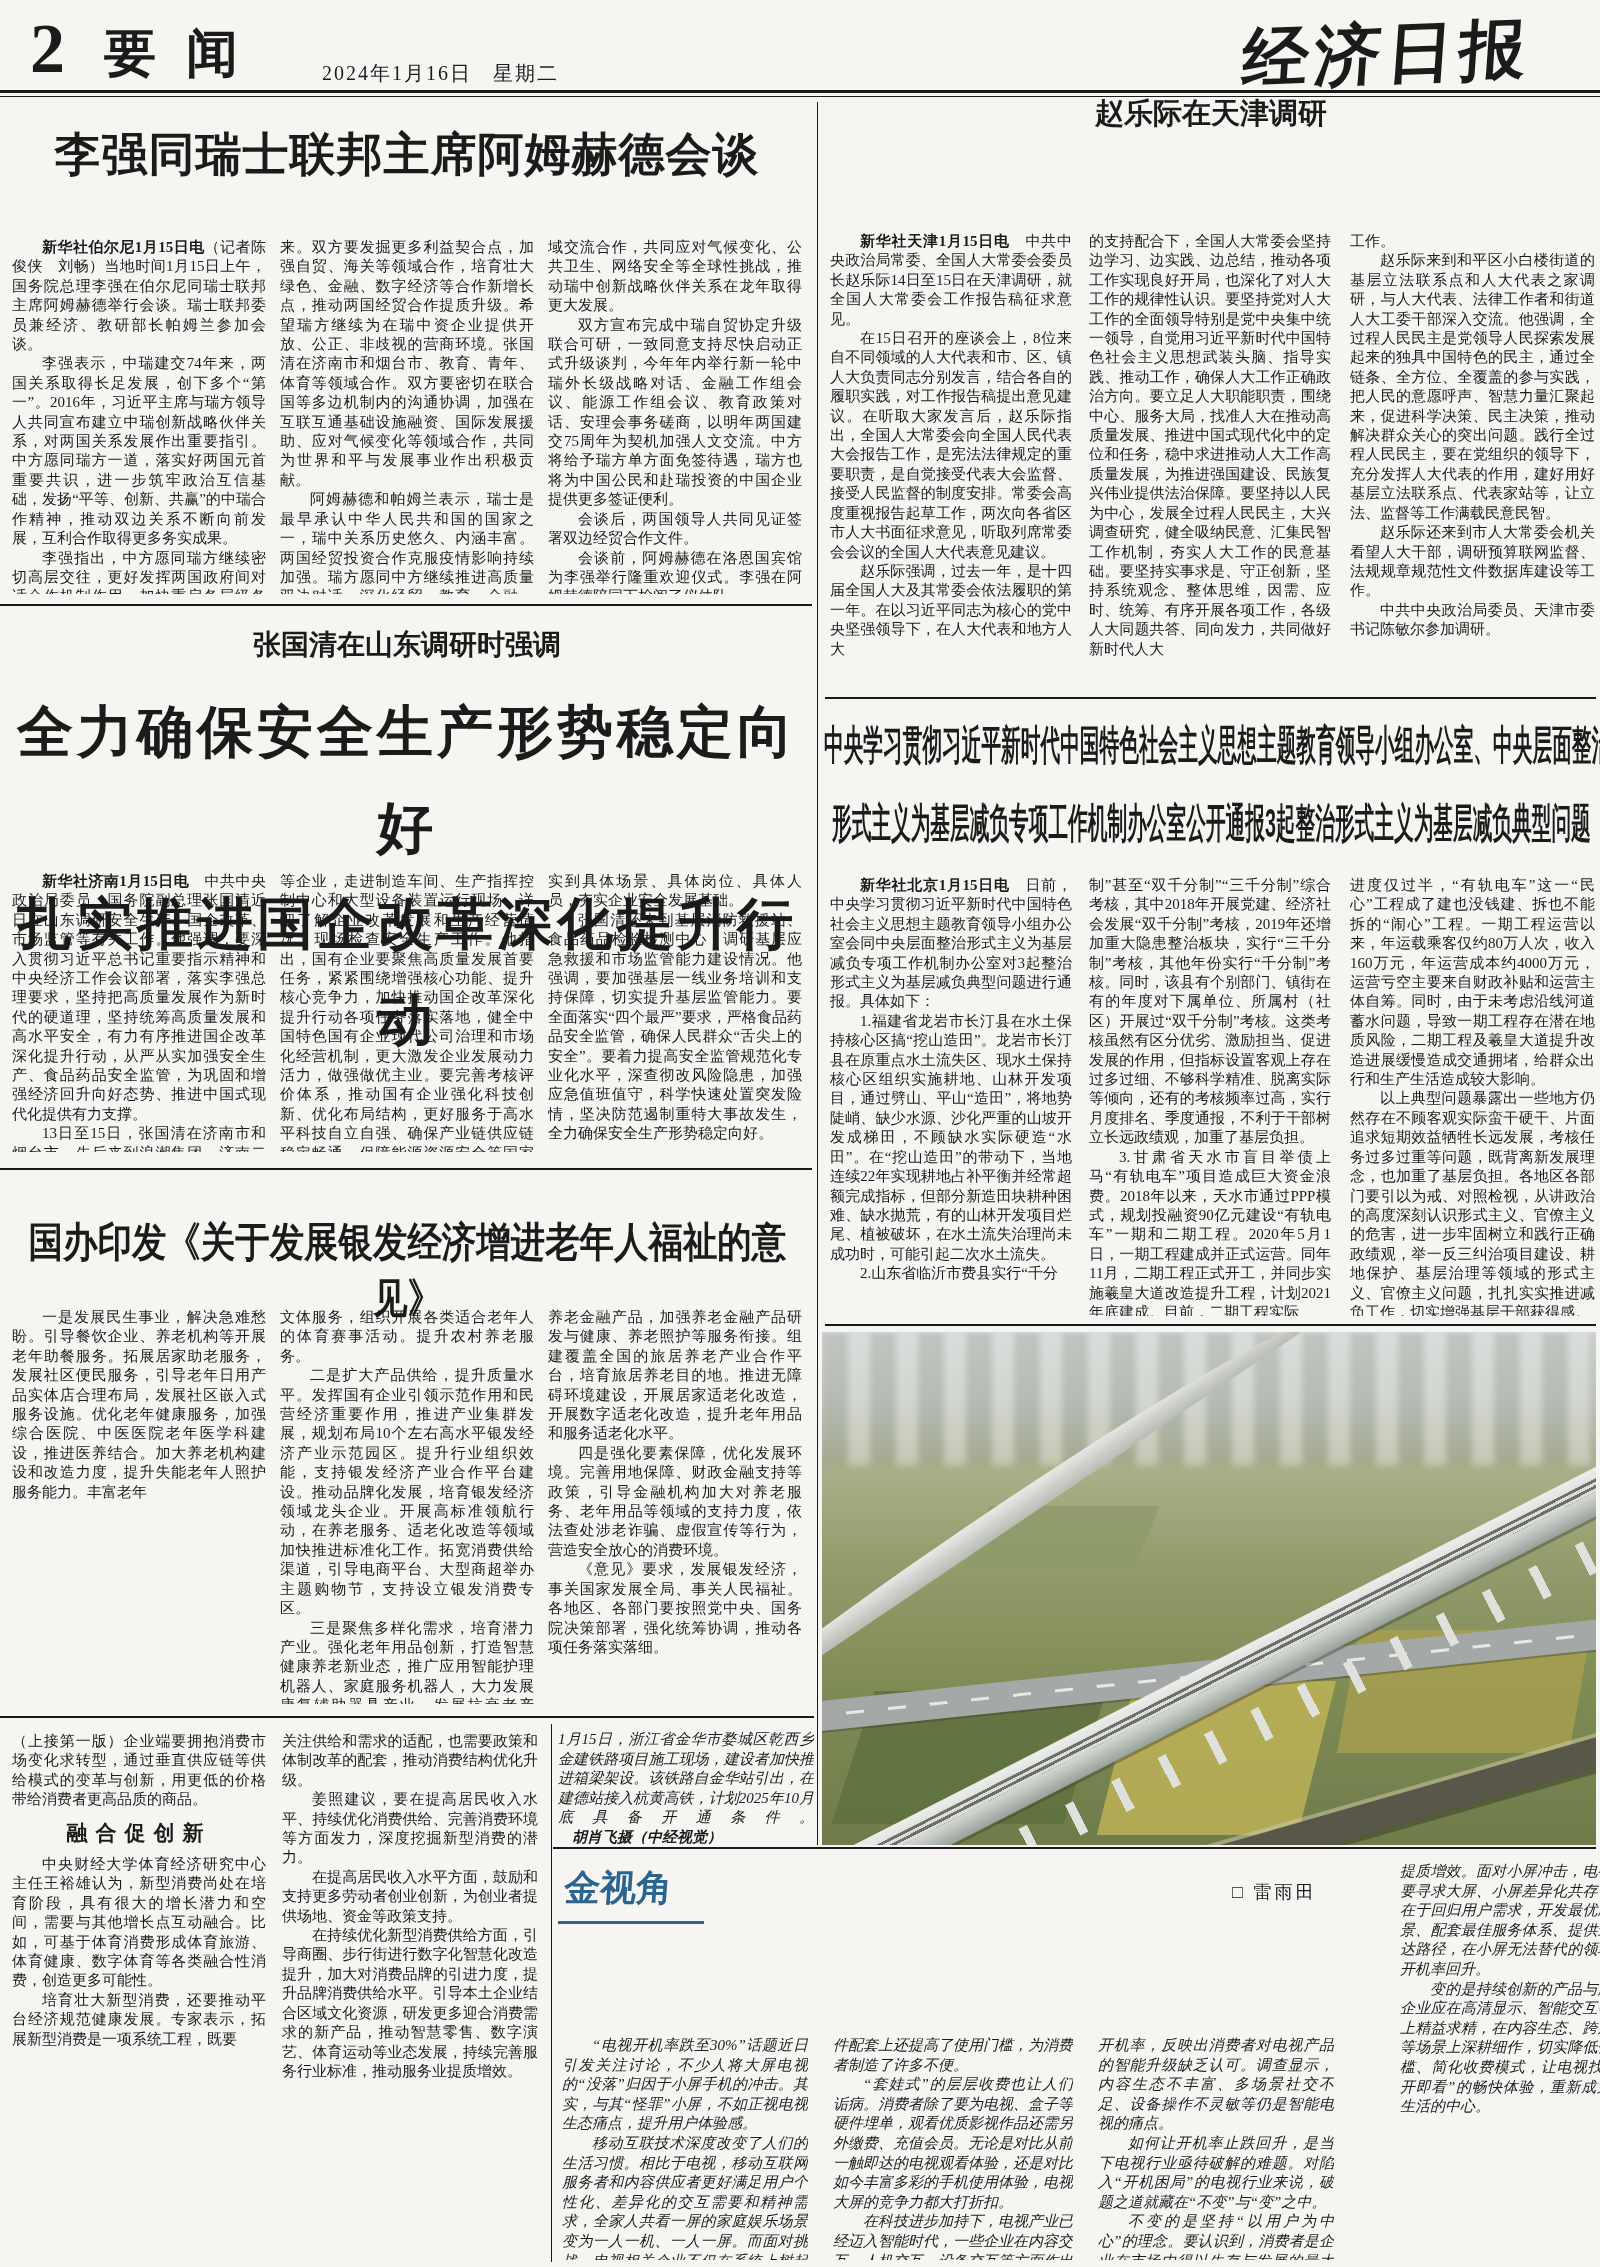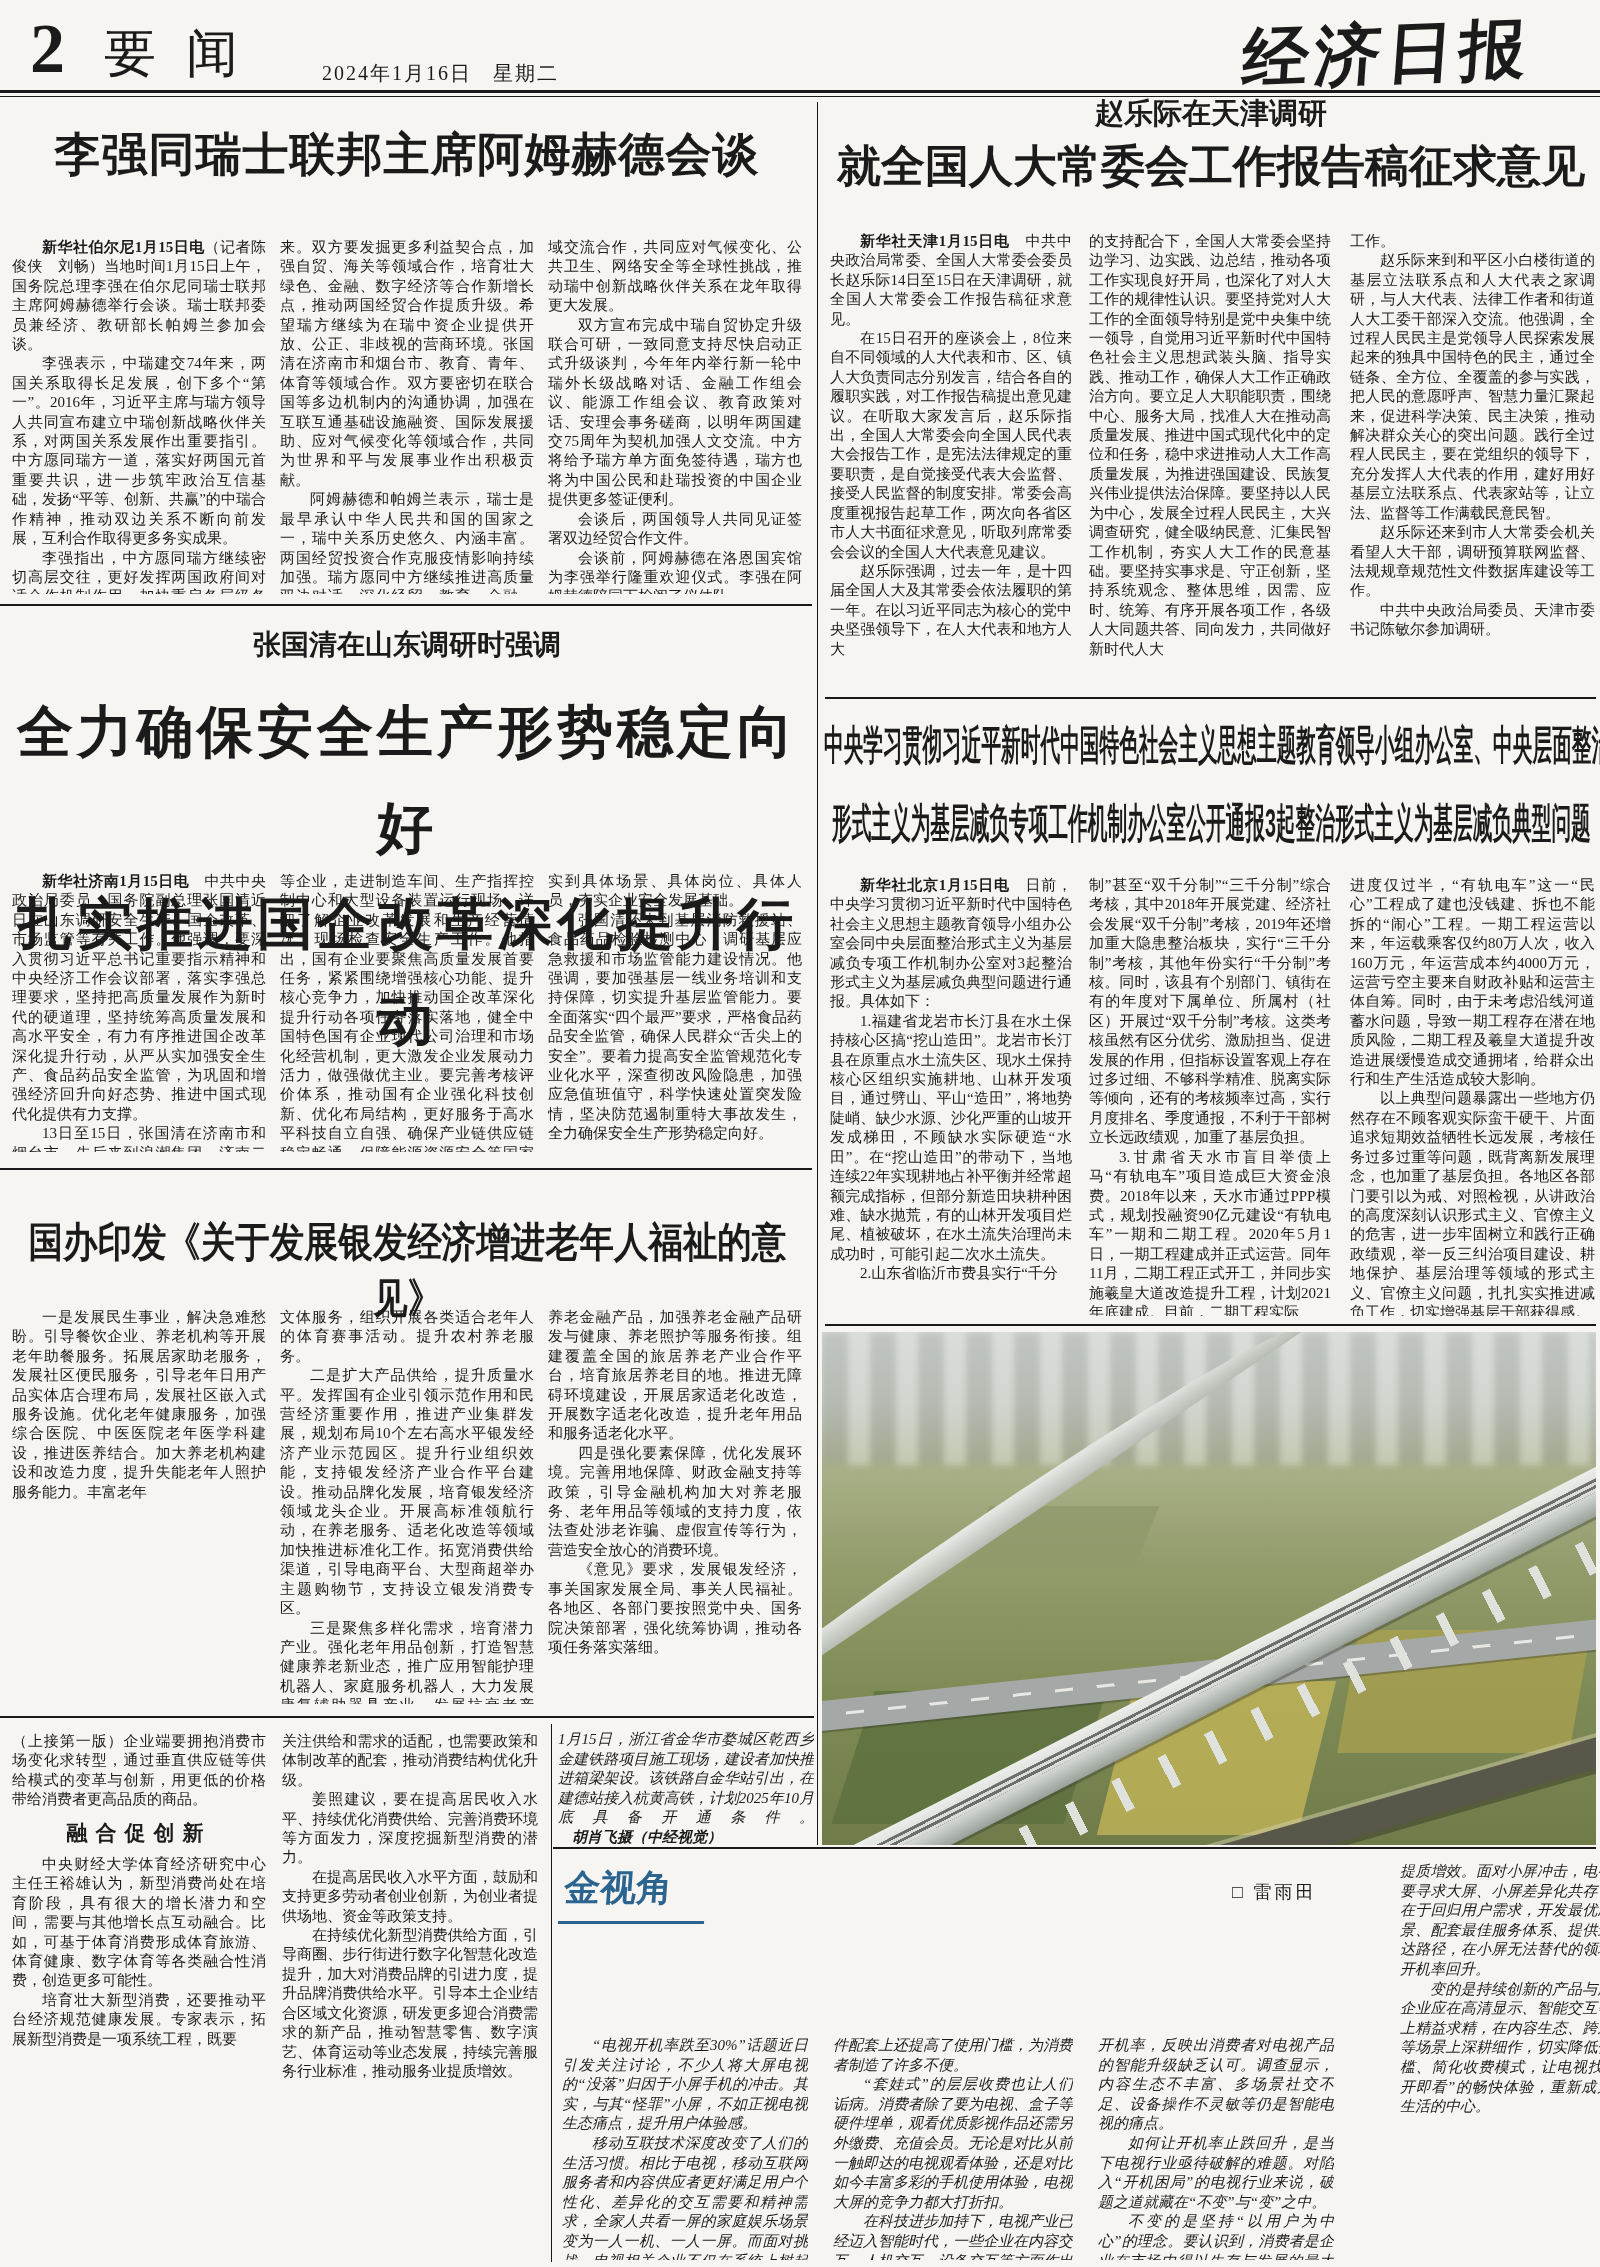--- a/index.html
+++ b/index.html
@@ -1,21 +1,21 @@
 <!DOCTYPE html>
 <html><head>
 <meta charset="utf-8">
 <style>
   html,body{margin:0;padding:0;background:#d9d7d2;}
   .page{position:relative;width:1600px;height:2267px;margin:0 auto;background:#f6f5f1;
         font-family:"Liberation Serif",serif;color:#1b1b1b;overflow:hidden;}
   .abs{position:absolute;}
   
   .pagenum{left:30px;top:14px;font-size:70px;font-weight:900;line-height:70px;}
-  .section{left:104px;top:26px;font-size:52px;font-weight:400;letter-spacing:30px;line-height:56px;}
+  .section{left:104px;top:26px;font-size:52px;font-weight:700;letter-spacing:30px;line-height:56px;}
   .dateline{left:322px;top:60px;font-size:20px;letter-spacing:2px;}
   .logo{left:1222px;top:18px;width:330px;font-size:66px;font-weight:900;letter-spacing:6px;
         transform:skewX(-6deg) rotate(-2deg);line-height:72px;text-align:center;}
   .rule-a{left:0;top:90px;width:1600px;height:3px;background:#1a1a1a;}
   .rule-b{left:0;top:96px;width:1600px;height:1px;background:#1a1a1a;}
   
   .hr{background:#1a1a1a;height:2px;}
   .vr{background:#1a1a1a;width:1px;}
   
   .hl{font-weight:900;text-align:center;}
@@ -128,21 +128,20 @@
     </div>
   <div class="abs col news" style="left:280px;top:872px;width:254px;height:280px;">
       <p class="cont">等企业，走进制造车间、生产指挥控制中心和大型设备装置运行现场，详细了解企业改革发展和生产经营情况，现场检查安全生产工作。他指出，国有企业要聚焦高质量发展首要任务，紧紧围绕增强核心功能、提升核心竞争力，加快推动国企改革深化提升行动各项任务落实落地，健全中国特色国有企业现代公司治理和市场化经营机制，更大激发企业发展动力活力，做强做优主业。要完善考核评价体系，推动国有企业强化科技创新、优化布局结构，更好服务于高水平科技自立自强、确保产业链供应链稳定畅通、保障能源资源安全等国家战略。要牢固树立安全发展理念，不断提升本质安全水平，把安全责任措施落</p>
     </div>
   <div class="abs col news" style="left:548px;top:872px;width:254px;height:280px;">
       <p class="cont">实到具体场景、具体岗位、具体人员，夯实企业安全发展基础。</p>
       <p>张国清还来到基层消防救援站、食品药品检验检测中心，调研基层应急救援和市场监管能力建设情况。他强调，要加强基层一线业务培训和支持保障，切实提升基层监管能力。要全面落实“四个最严”要求，严格食品药品安全监管，确保人民群众“舌尖上的安全”。要着力提高安全监管规范化专业化水平，深查彻改风险隐患，加强应急值班值守，科学快速处置突发险情，坚决防范遏制重特大事故发生，全力确保安全生产形势稳定向好。</p>
     </div>
 
   <div class="abs kicker" id="kicker-zhao">赵乐际在天津调研</div>
-  <div class="abs hl" id="hl-zhao">就全国人大常委会工作报告稿征求意见</div>
   <div class="abs col news" style="left:830px;top:232px;width:242px;height:458px;">
       <p><b>新华社天津1月15日电</b>　中共中央政治局常委、全国人大常委会委员长赵乐际14日至15日在天津调研，就全国人大常委会工作报告稿征求意见。</p>
       <p>在15日召开的座谈会上，8位来自不同领域的人大代表和市、区、镇人大负责同志分别发言，结合各自的履职实践，对工作报告稿提出意见建议。在听取大家发言后，赵乐际指出，全国人大常委会向全国人民代表大会报告工作，是宪法法律规定的重要职责，是自觉接受代表大会监督、接受人民监督的制度安排。常委会高度重视报告起草工作，两次向各省区市人大书面征求意见，听取列席常委会会议的全国人大代表意见建议。</p>
       <p>赵乐际强调，过去一年，是十四届全国人大及其常委会依法履职的第一年。在以习近平同志为核心的党中央坚强领导下，在人大代表和地方人大</p>
     </div>
   <div class="abs col news" style="left:1089px;top:232px;width:242px;height:458px;">
       <p class="cont">的支持配合下，全国人大常委会坚持边学习、边实践、边总结，推动各项工作实现良好开局，也深化了对人大工作的规律性认识。要坚持党对人大工作的全面领导特别是党中央集中统一领导，自觉用习近平新时代中国特色社会主义思想武装头脑、指导实践、推动工作，确保人大工作正确政治方向。要立足人大职能职责，围绕中心、服务大局，找准人大在推动高质量发展、推进中国式现代化中的定位和任务，稳中求进推动人大工作高质量发展，为推进强国建设、民族复兴伟业提供法治保障。要坚持以人民为中心，发展全过程人民民主，大兴调查研究，健全吸纳民意、汇集民智工作机制，夯实人大工作的民意基础。要坚持实事求是、守正创新，坚持系统观念、整体思维，因需、应时、统筹、有序开展各项工作，各级人大同题共答、同向发力，共同做好新时代人大</p>
     </div>
   <div class="abs col news" style="left:1350px;top:232px;width:245px;height:458px;">
       <p class="cont">工作。</p>

